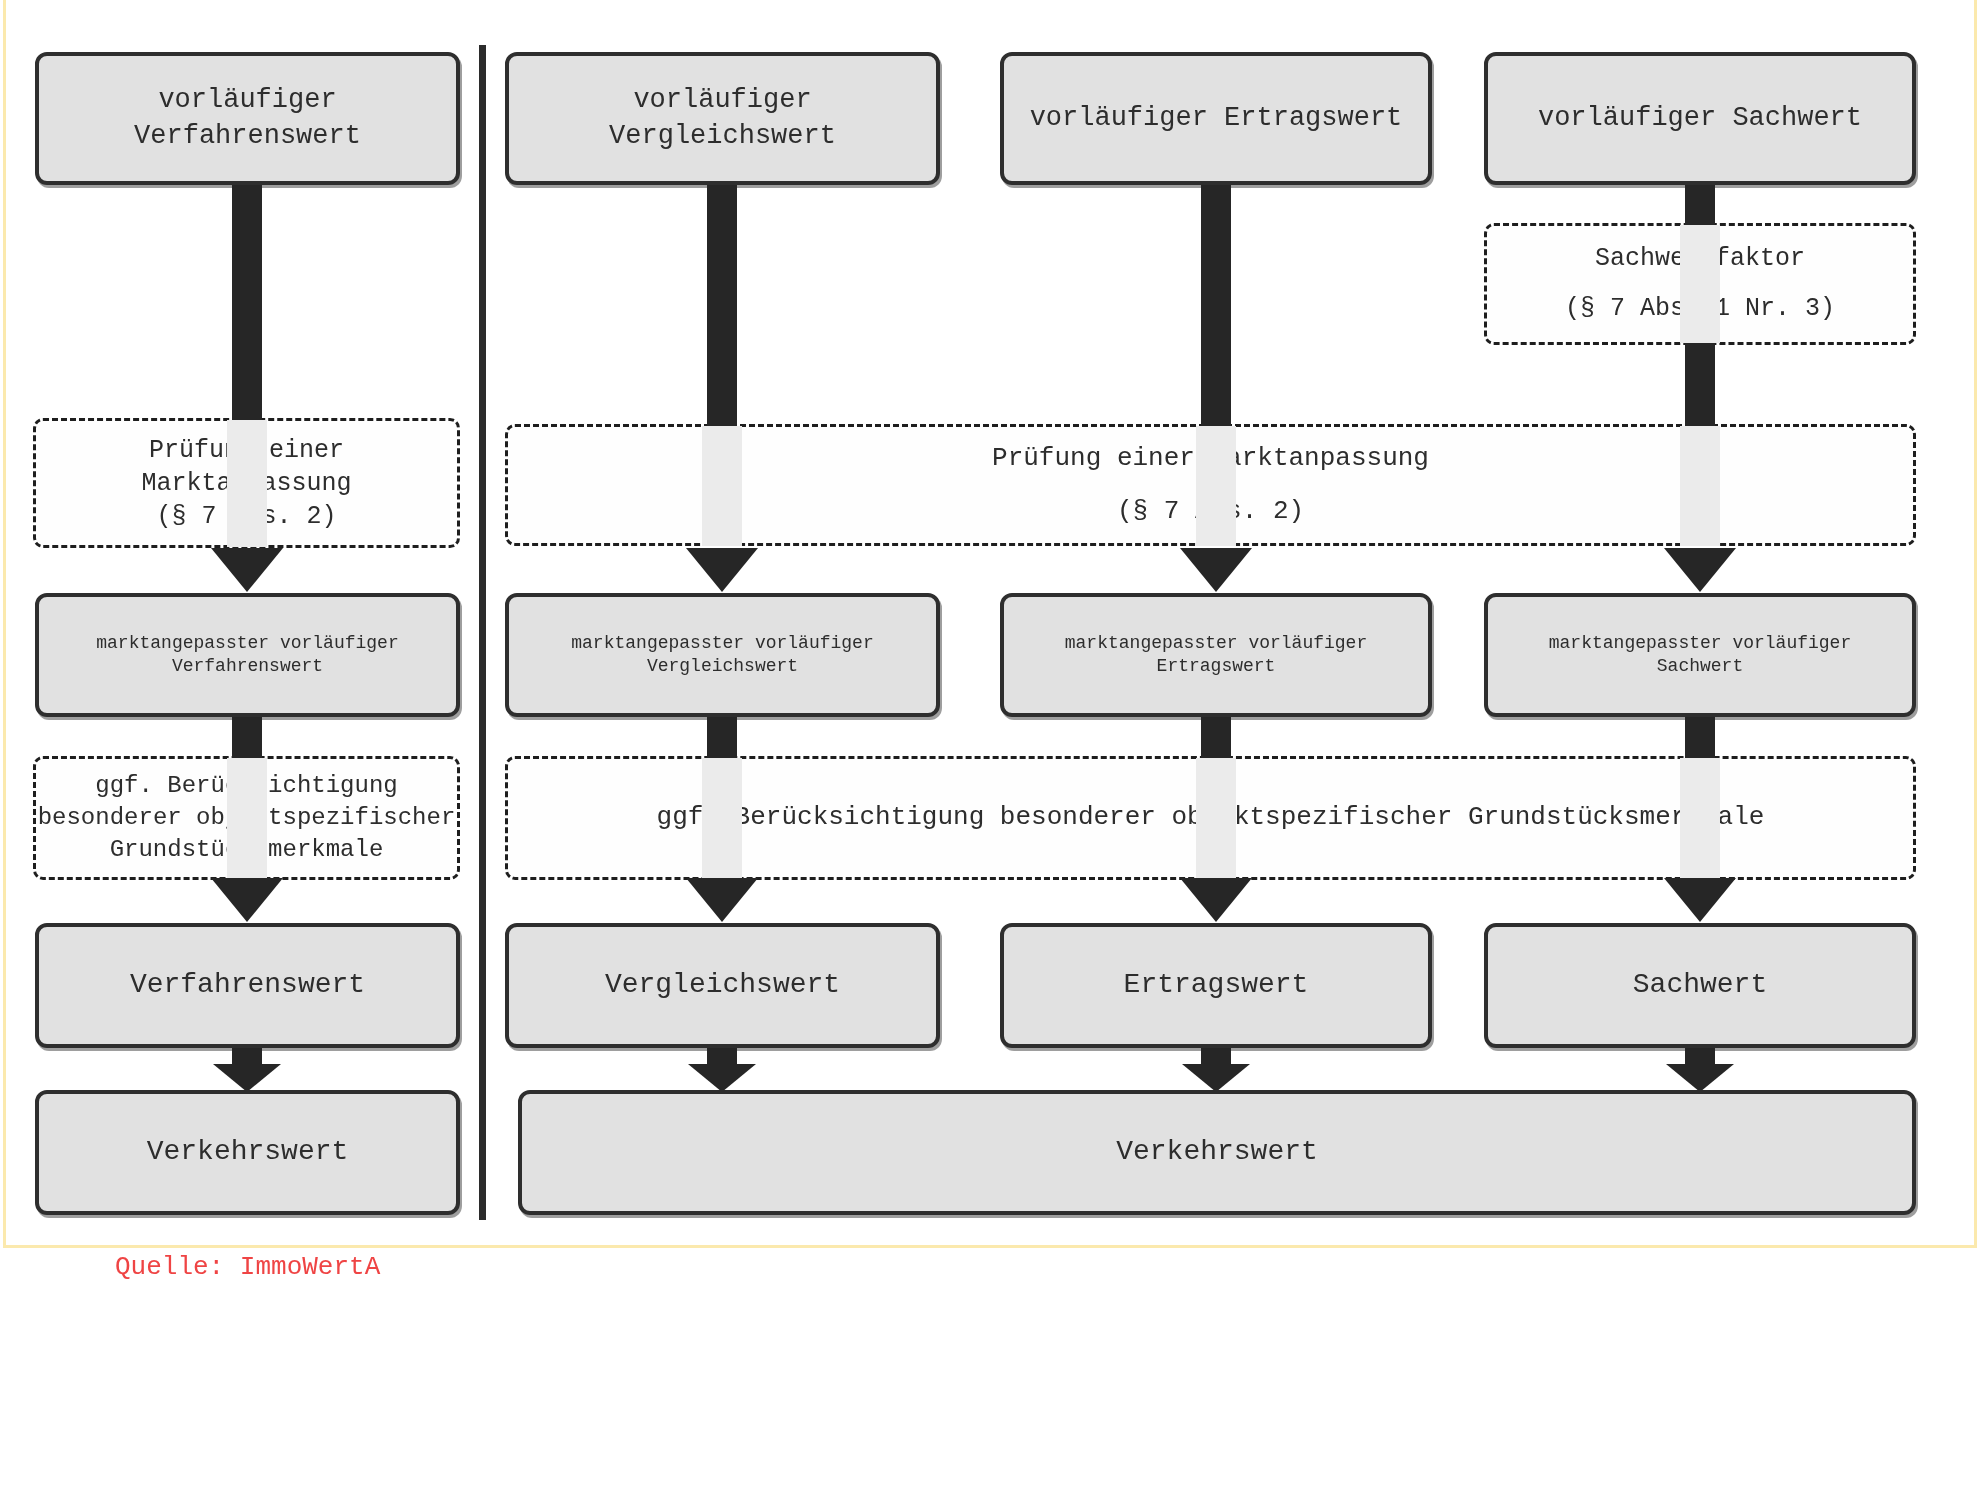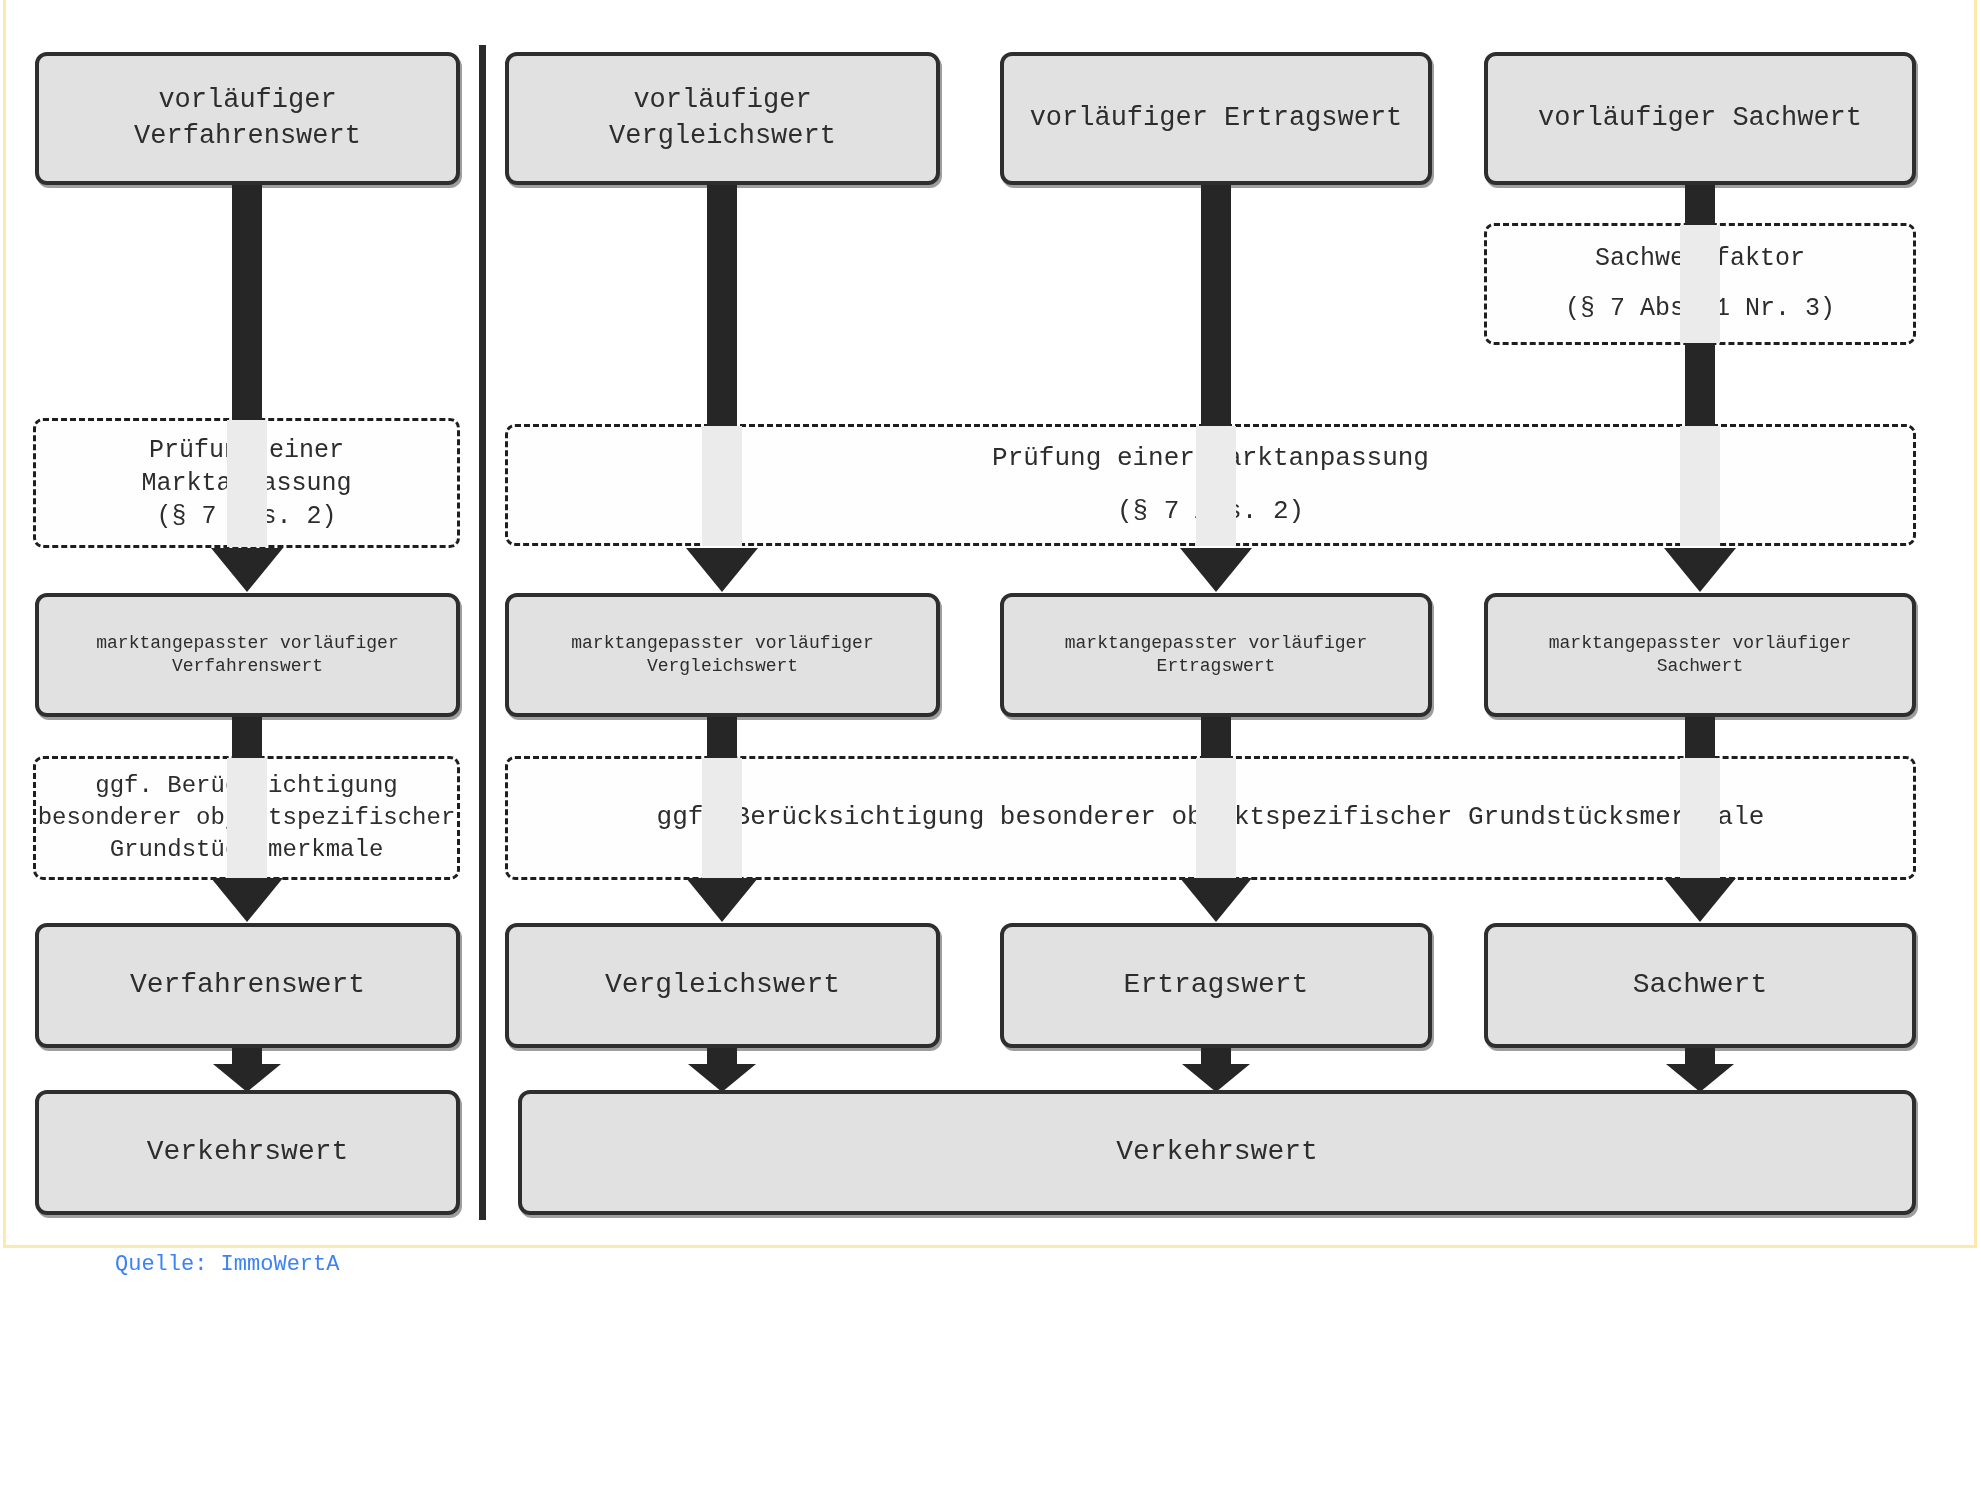--- a/index.html
+++ b/index.html
@@ -29,21 +29,21 @@
   .lh-swf span{font-size:25px;line-height:2.0;}
   .lh-ggf1 span{font-size:24px;line-height:1.32;}
   .lh-ggfw span{font-size:26px;line-height:1.3;}
   .bar{position:absolute;width:30px;background:#262626;z-index:4;}
   .band{position:absolute;width:40px;background:#ebebeb;z-index:2;}
   .head{position:absolute;width:0;height:0;z-index:4;
     border-left:36px solid transparent;border-right:36px solid transparent;
     border-top:44px solid #262626;}
   .head.small{border-left:34px solid transparent;border-right:34px solid transparent;
     border-top:28px solid #262626;}
-  .caption{position:absolute;font-size:22px;color:#3b82f6;z-index:7;}
+  .caption{position:absolute;font-size:26px;color:#ef4444;z-index:7;}
 </style>
 </head>
 <body>
 
 <div class="stage">
 
   <div class="frame" style="left:3px;top:0;width:3px;height:1248px;"></div>
   <div class="frame" style="left:1974px;top:0;width:3px;height:1248px;"></div>
   <div class="frame" style="left:3px;top:1245px;width:1974px;height:3px;"></div>
 

